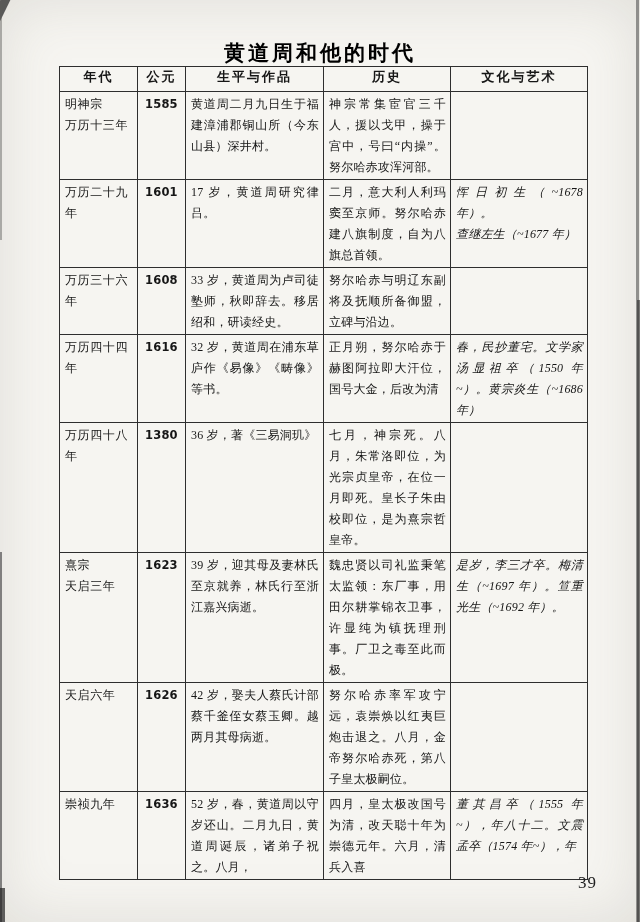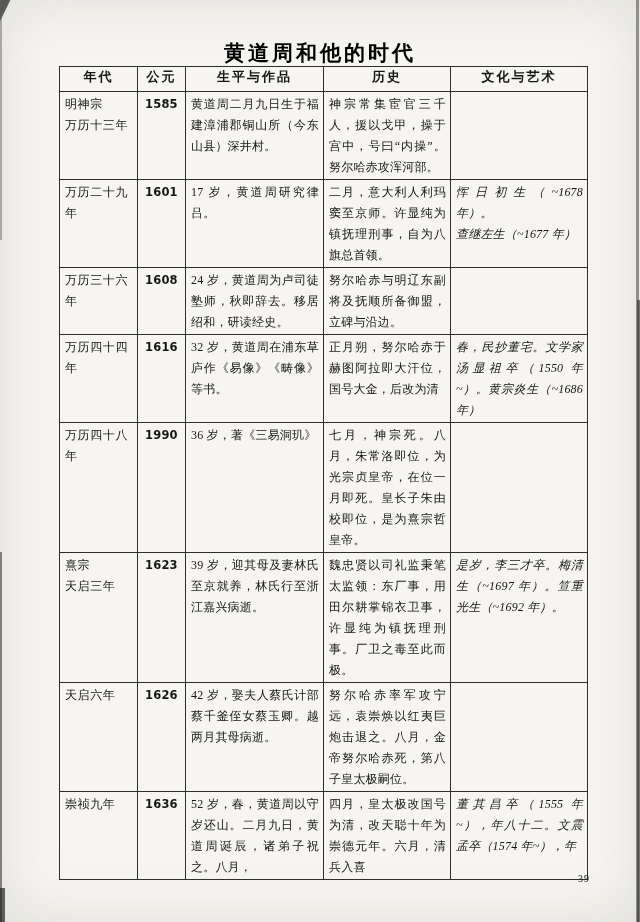--- a/index.html
+++ b/index.html
@@ -49,21 +49,21 @@
     font-family:"DejaVu Sans","Liberation Sans",sans-serif;
     font-size:11.5px; font-weight:700; padding-left:7px;
   }
   td.c-life, td.c-history, td.c-culture { text-align:justify; }
   td.c-culture { white-space:pre-line;font-style:italic; }
   tr.r0{height:70px} tr.r1{height:65px} tr.r2{height:53px} tr.r3{height:55px}
   tr.r4{height:66px} tr.r5{height:70px} tr.r6{height:85px} tr.r7{height:85px}
   tr.r8{height:91px} tr.r9{height:84px} tr.r10{height:50px}
   .page-number {
     position:absolute; left:578px; top:873px;
-    font-size:10px; letter-spacing:1px; color:#222;
+    font-size:17px; letter-spacing:1px; color:#222;
   }
   
   .art { position:absolute; pointer-events:none; }
   .art-corner-tl { left:-5px; top:-12px; width:9px; height:48px; background:#2a2a2a; transform:rotate(26deg); opacity:.75; }
   .art-left-top { left:0; top:0; width:2px; height:240px; background:#5a5a58; opacity:.45; }
   .art-left-bottom { left:0; top:552px; width:2px; height:370px; background:#38383a; opacity:.6; }
   .art-corner-bl { left:0; top:888px; width:5px; height:34px; background:#242424; opacity:.7; }
   .art-right { left:636px; top:0; width:3px; height:922px; background:#454545; opacity:.55; }
   .art-right-dark { left:637px; top:300px; width:3px; height:622px; background:#2c2c2c; opacity:.6; }
 </style>
@@ -104,41 +104,41 @@
 万历十三年</td>
         <td class="c-year">1585</td>
         <td class="c-life">黄道周二月九日生于福建漳浦郡铜山所（今东山县）深井村。</td>
         <td class="c-history">神宗常集宦官三千人，援以戈甲，操于宫中，号曰“内操”。努尔哈赤攻浑河部。</td>
         <td class="c-culture"></td>
       </tr>
       <tr class="r1">
         <td class="c-era">万历二十九年</td>
         <td class="c-year">1601</td>
         <td class="c-life">17 岁，黄道周研究律吕。</td>
-        <td class="c-history">二月，意大利人利玛窦至京师。许显纯为镇抚理刑事，自为八旗总首领。</td>
+        <td class="c-history">二月，意大利人利玛窦至京师。努尔哈赤建八旗制度，自为八旗总首领。</td>
         <td class="c-culture">恽日初生（~1678 年）。
 查继左生（~1677 年）</td>
       </tr>
       <tr class="r3">
         <td class="c-era">万历三十六年</td>
         <td class="c-year">1608</td>
-        <td class="c-life">24 岁，黄道周为卢司徒塾师，秋即辞去。移居绍和，研读经史。</td>
+        <td class="c-life">33 岁，黄道周为卢司徒塾师，秋即辞去。移居绍和，研读经史。</td>
         <td class="c-history">努尔哈赤与明辽东副将及抚顺所备御盟，立碑与沿边。</td>
         <td class="c-culture"></td>
       </tr>
       <tr class="r5">
         <td class="c-era">万历四十四年</td>
         <td class="c-year">1616</td>
         <td class="c-life">32 岁，黄道周在浦东草庐作《易像》《畴像》等书。</td>
         <td class="c-history">正月朔，努尔哈赤于赫图阿拉即大汗位，国号大金，后改为清</td>
         <td class="c-culture">春，民抄董宅。文学家汤显祖卒（1550 年~）。黄宗炎生（~1686 年）</td>
       </tr>
       <tr class="r6">
         <td class="c-era">万历四十八年</td>
-        <td class="c-year">1990</td>
+        <td class="c-year">1380</td>
         <td class="c-life">36 岁，著《三易洞玑》</td>
         <td class="c-history">七月，神宗死。八月，朱常洛即位，为光宗贞皇帝，在位一月即死。皇长子朱由校即位，是为熹宗哲皇帝。</td>
         <td class="c-culture"></td>
       </tr>
       <tr class="r7">
         <td class="c-era">熹宗
 天启三年</td>
         <td class="c-year">1623</td>
         <td class="c-life">39 岁，迎其母及妻林氏至京就养，林氏行至浙江嘉兴病逝。</td>
         <td class="c-history">魏忠贤以司礼监秉笔太监领：东厂事，用田尔耕掌锦衣卫事，许显纯为镇抚理刑事。厂卫之毒至此而极。</td>

